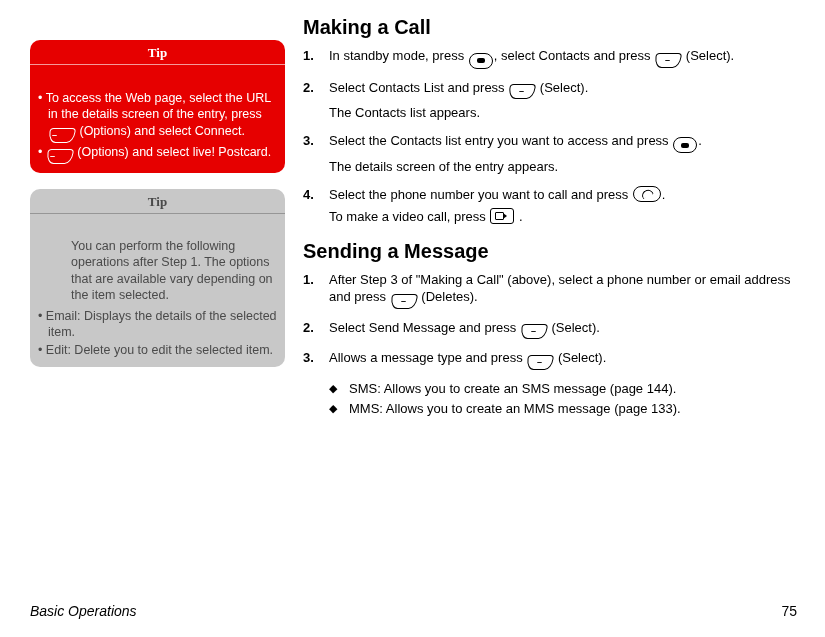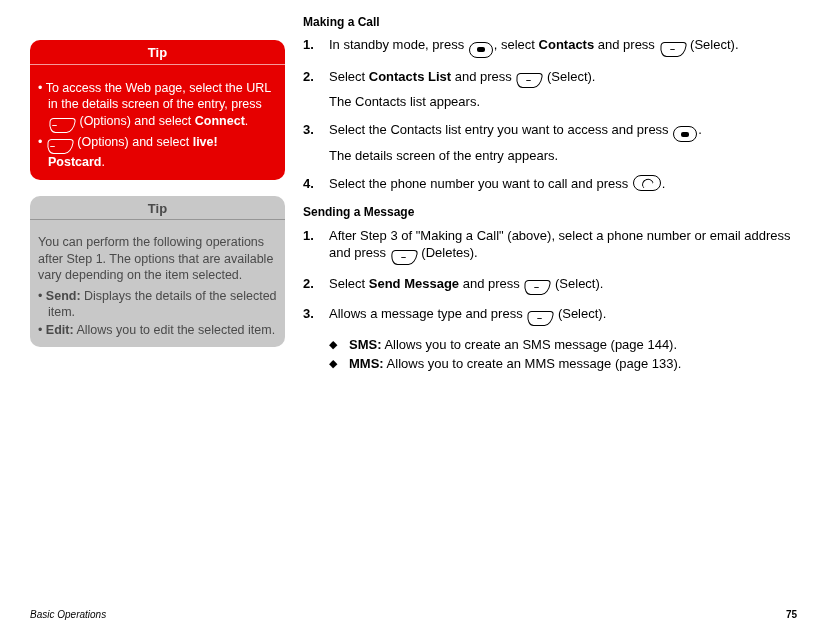--- a/index.html
+++ b/index.html
@@ -31,43 +31,45 @@
       overflow: hidden;
       margin-bottom: 16px;
     }
     .tip-red { background: #e60000; color: #fff; }
     .tip-gray { background: #c8c8c8; color: #4a4a4a; }
     .tip-header {
       text-align: center;
       font-weight: bold;
       padding: 4px 0 2px;
       font-size: 13px;
+      font-family: Liberation Serif, serif;
     }
     .tip-red .tip-header { border-bottom: 1px solid rgba(255,255,255,0.6); }
     .tip-gray .tip-header { border-bottom: 1px solid rgba(0,0,0,0.25); }
     .tip-body {
-      padding: 14px 8px 8px 8px;
+      padding: 24px 8px 8px 8px;
       font-size: 12.5px;
       line-height: 1.32;
     }
     .tip-body ul { list-style: none; }
     .tip-body li {
       padding-left: 10px;
       text-indent: -10px;
       margin: 1px 0;
     }
     .tip-body li::before {
       content: "• ";
     }
     .tip-gray .intro {
       margin-bottom: 4px;
-    }
-    b { font-weight: bold; }
+      margin-left: 33px;
+    }
+    b { font-weight: normal; }
     h2 {
-      font-size: 12px;
+      font-size: 20px;
       font-weight: bold;
       margin: 0 0 6px 0;
     }
     .main h2.second { margin-top: 12px; }
     ol.steps {
       list-style: none;
       counter-reset: step;
     }
     ol.steps > li {
       counter-increment: step;
@@ -102,23 +104,23 @@
       top: 1px;
     }
     .footer {
       position: absolute;
       bottom: 16px;
       left: 30px;
       right: 28px;
       display: flex;
       justify-content: space-between;
       font-style: italic;
-      font-size: 10px;
-    }
-    .footer .pagenum { font-style: normal; font-weight: bold; }
+      font-size: 14px;
+    }
+    .footer .pagenum { font-style: normal; font-weight: normal; }
     
     .key {
       display: inline-flex;
       align-items: center;
       justify-content: center;
       height: 16px;
       vertical-align: -3px;
       margin: 0 1px;
     }
     .key-oval {
@@ -194,22 +196,22 @@
           </li>
         </ul>
       </div>
     </div>
 
     <div class="tip-box tip-gray">
       <div class="tip-header">Tip</div>
       <div class="tip-body">
         <div class="intro">You can perform the following operations after Step 1. The options that are available vary depending on the item selected.</div>
         <ul>
-          <li><b>Send:</b><span> Displays the details of the selected item.</span></li>
-          <li><b>Edit:</b><span> Allows you to edit the selected item.</span></li>
+          <li><b>Email:</b><span> Displays the details of the selected item.</span></li>
+          <li><b>Edit:</b><span> Delete you to edit the selected item.</span></li>
         </ul>
       </div>
     </div>
 
   </aside>
 
   <main class="main">
 
     <h2>Making a Call</h2>
     <ol class="steps">
@@ -227,20 +229,21 @@
         <div class="sub">The Contacts list appears.</div>
       </li>
       <li>
         <span>Select the Contacts list entry you want to access and press </span><span class="key key-oval center">
             <span class="dot"></span>
           </span><span>.</span>
         <div class="sub">The details screen of the entry appears.</div>
       </li>
       <li>
         <span>Select the phone number you want to call and press </span><span class="key key-call"></span><span>.</span>
+        <div class="sub"><span>To make a video call, press </span><span class="key key-video"></span><span> .</span></div>
       </li>
     </ol>
 
     <h2 class="second">Sending a Message</h2>
     <ol class="steps">
       <li>
         <span>After Step 3 of "Making a Call" (above), select a phone number or email address and press </span><span class="key key-soft">
             <span>–</span>
           </span><span> (Deletes).</span>
       </li>

